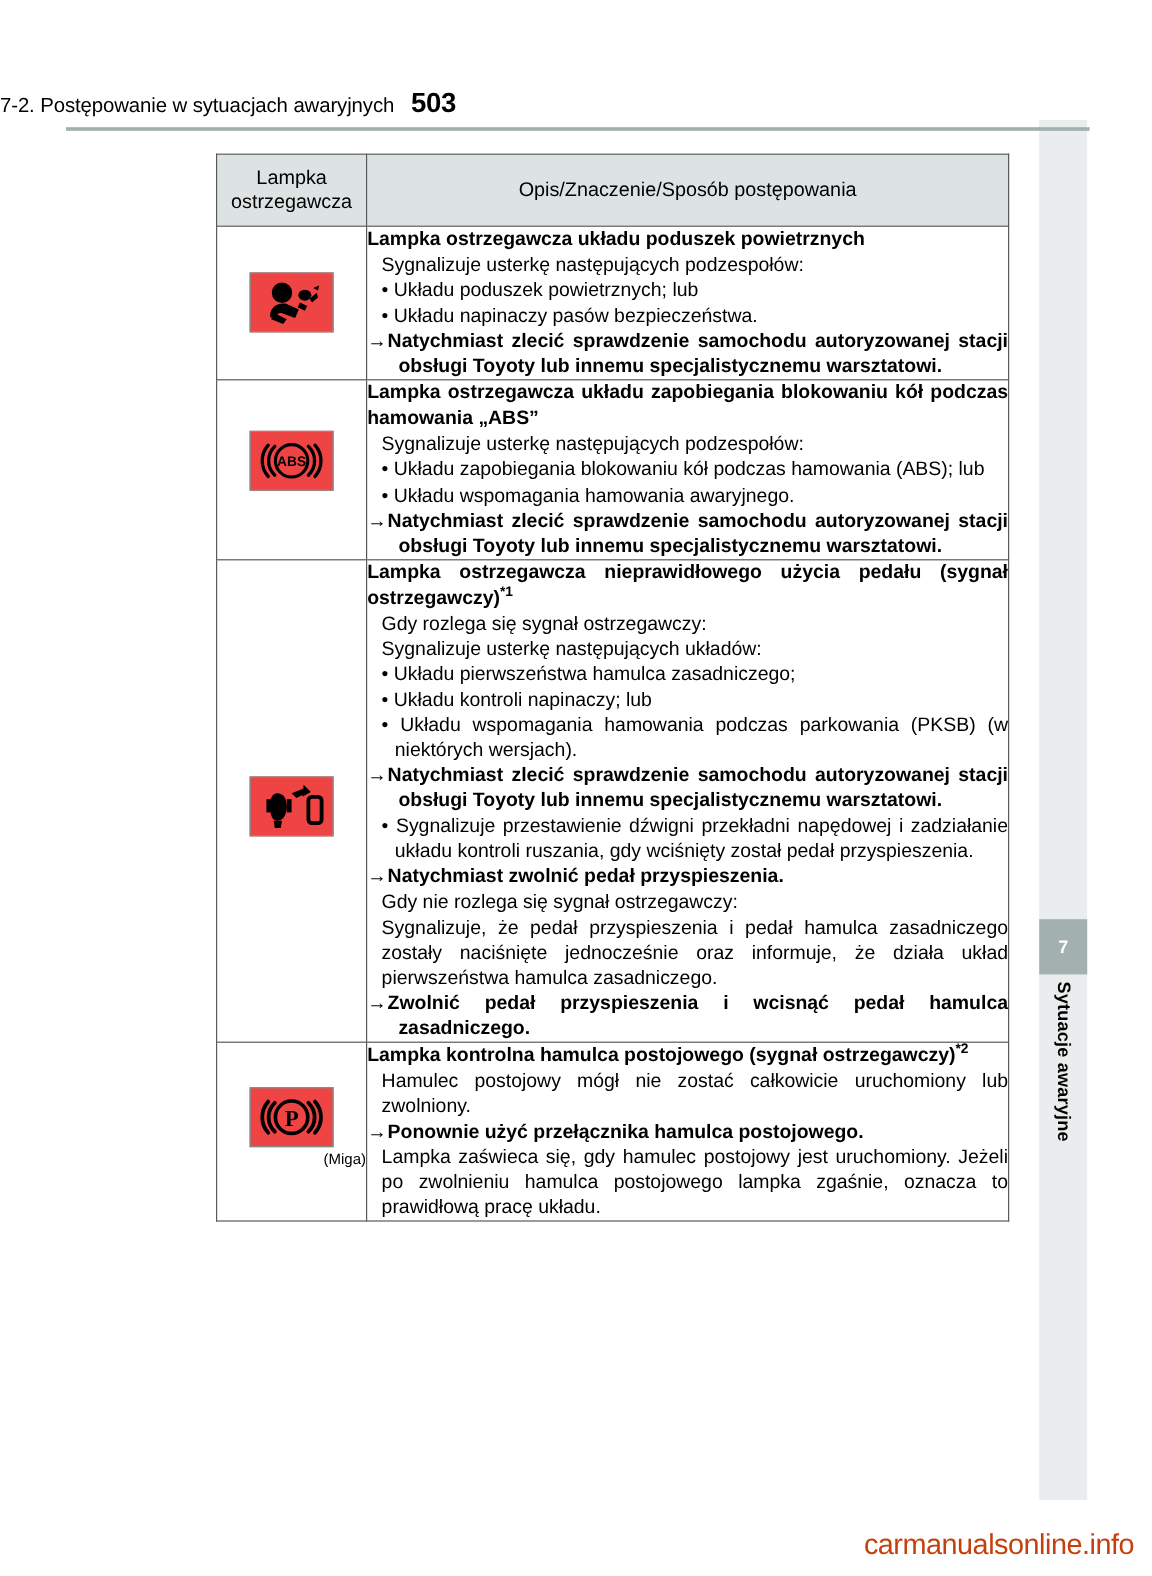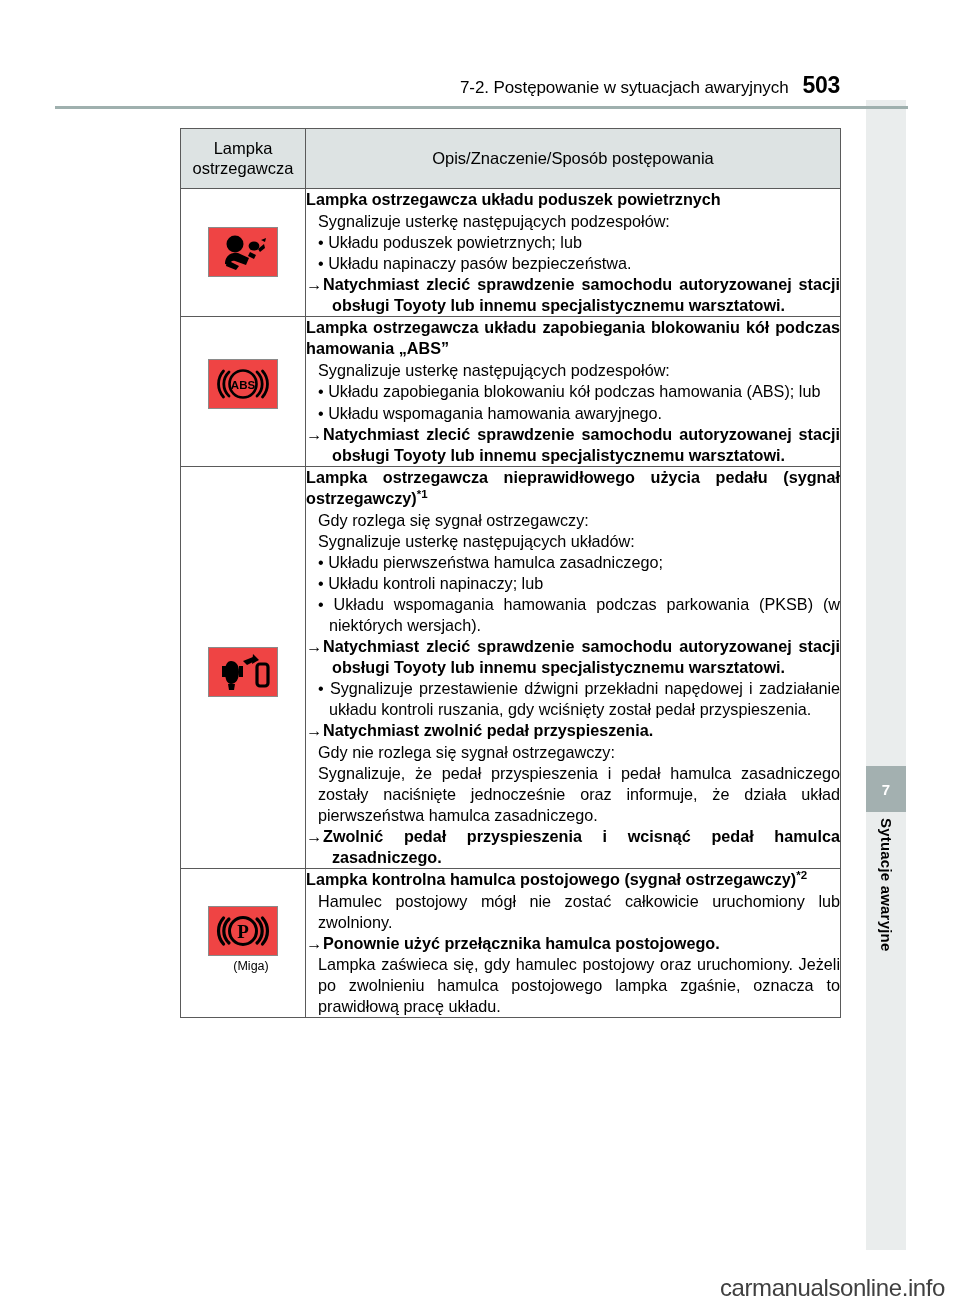--- a/index.html
+++ b/index.html
@@ -57,21 +57,20 @@
     text-orientation: mixed;
     white-space: nowrap;
   }
 
   
   .hdr {
     position: absolute;
     left: 0;
     top: 72px;
     width: 900px;
-    text-align: right;
     padding-right: 60px;
     box-sizing: border-box;
   }
   .hdr .crumb {
     font-size: 17px;
     letter-spacing: -0.1px;
   }
   .hdr .pageno {
     font-size: 23px;
     font-weight: bold;
@@ -176,32 +175,32 @@
     margin: 0 auto;
     position: relative;
   }
   .icon-wrap { padding-top: 38px; }
   .icon-wrap.r2 { padding-top: 42px; }
   .icon-wrap.r3 { padding-top: 180px; }
   .icon-wrap.r4 { padding-top: 37px; }
   .miga {
     font-size: 12.5px;
     margin-top: 3px;
-    text-align: center;
+    text-align: right;
     padding-left: 16px;
   }
 
   .watermark {
     position: absolute;
     left: 0;
     top: 1274px;
     width: 945px;
     text-align: right;
     font-size: 24px;
-    color: #404040;
+    color: #c2410c;
     letter-spacing: -0.4px;
   }
 </style>
 </head>
 <body>
 
 <div class="side-strip"></div>
 <div class="side-tab">
   <span>7</span>
 </div>
@@ -324,20 +323,20 @@
               <path d="M53.5 11 A19.5 19.5 0 0 1 53.5 37" fill="none" stroke="#000" stroke-width="3.2" stroke-linecap="round"></path>
             </svg>
           </div>
           <div class="miga">(Miga)</div>
         </div>
       </td>
       <td class="desc-cell">
         <p class="ttl just-all"><span>Lampka kontrolna hamulca postojowego (sygnał ostrzegawczy)</span><sup class="star">*2</sup></p>
         <p class="plain" style="text-align:justify;text-align-last:left;">Hamulec postojowy mógł nie zostać całkowicie uruchomiony lub zwolniony.</p>
         <p class="arrow noj"><span class="ar">→</span><span>Ponownie użyć przełącznika hamulca postojowego.</span></p>
-        <p class="plain" style="text-align:justify;text-align-last:left;">Lampka zaświeca się, gdy hamulec postojowy oraz uruchomiony. Jeżeli po zwolnieniu hamulca postojowego lampka zgaśnie, oznacza to prawidłową pracę układu.</p>
+        <p class="plain" style="text-align:justify;text-align-last:left;">Lampka zaświeca się, gdy hamulec postojowy jest uruchomiony. Jeżeli po zwolnieniu hamulca postojowego lampka zgaśnie, oznacza to prawidłową pracę układu.</p>
       </td>
     </tr>
 
   </tbody>
 </table>
 
 <div class="watermark">carmanualsonline.info</div>
 
 </body></html>

